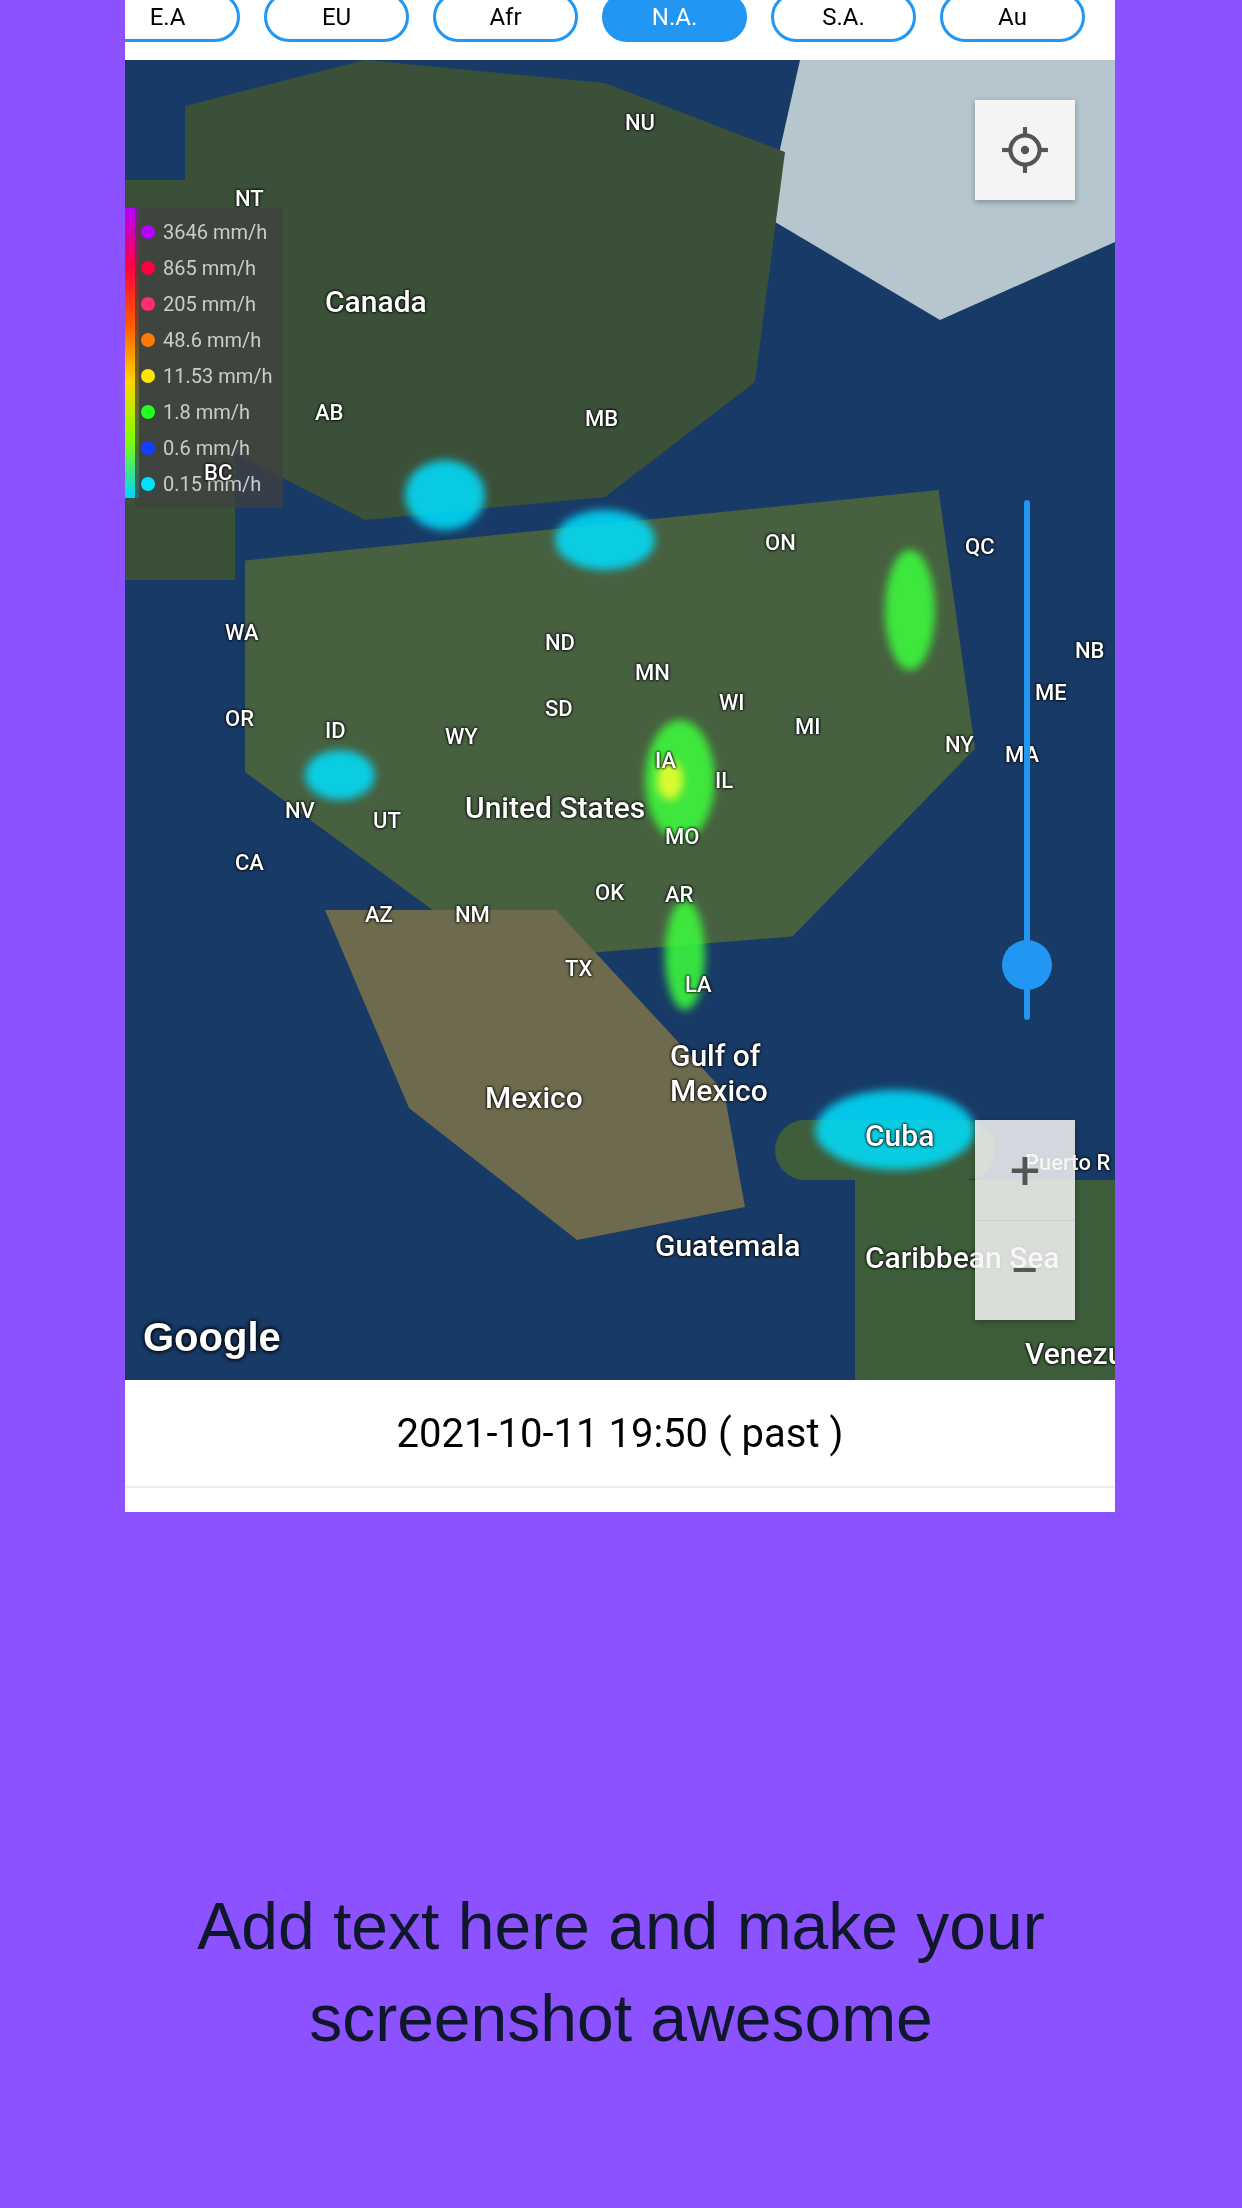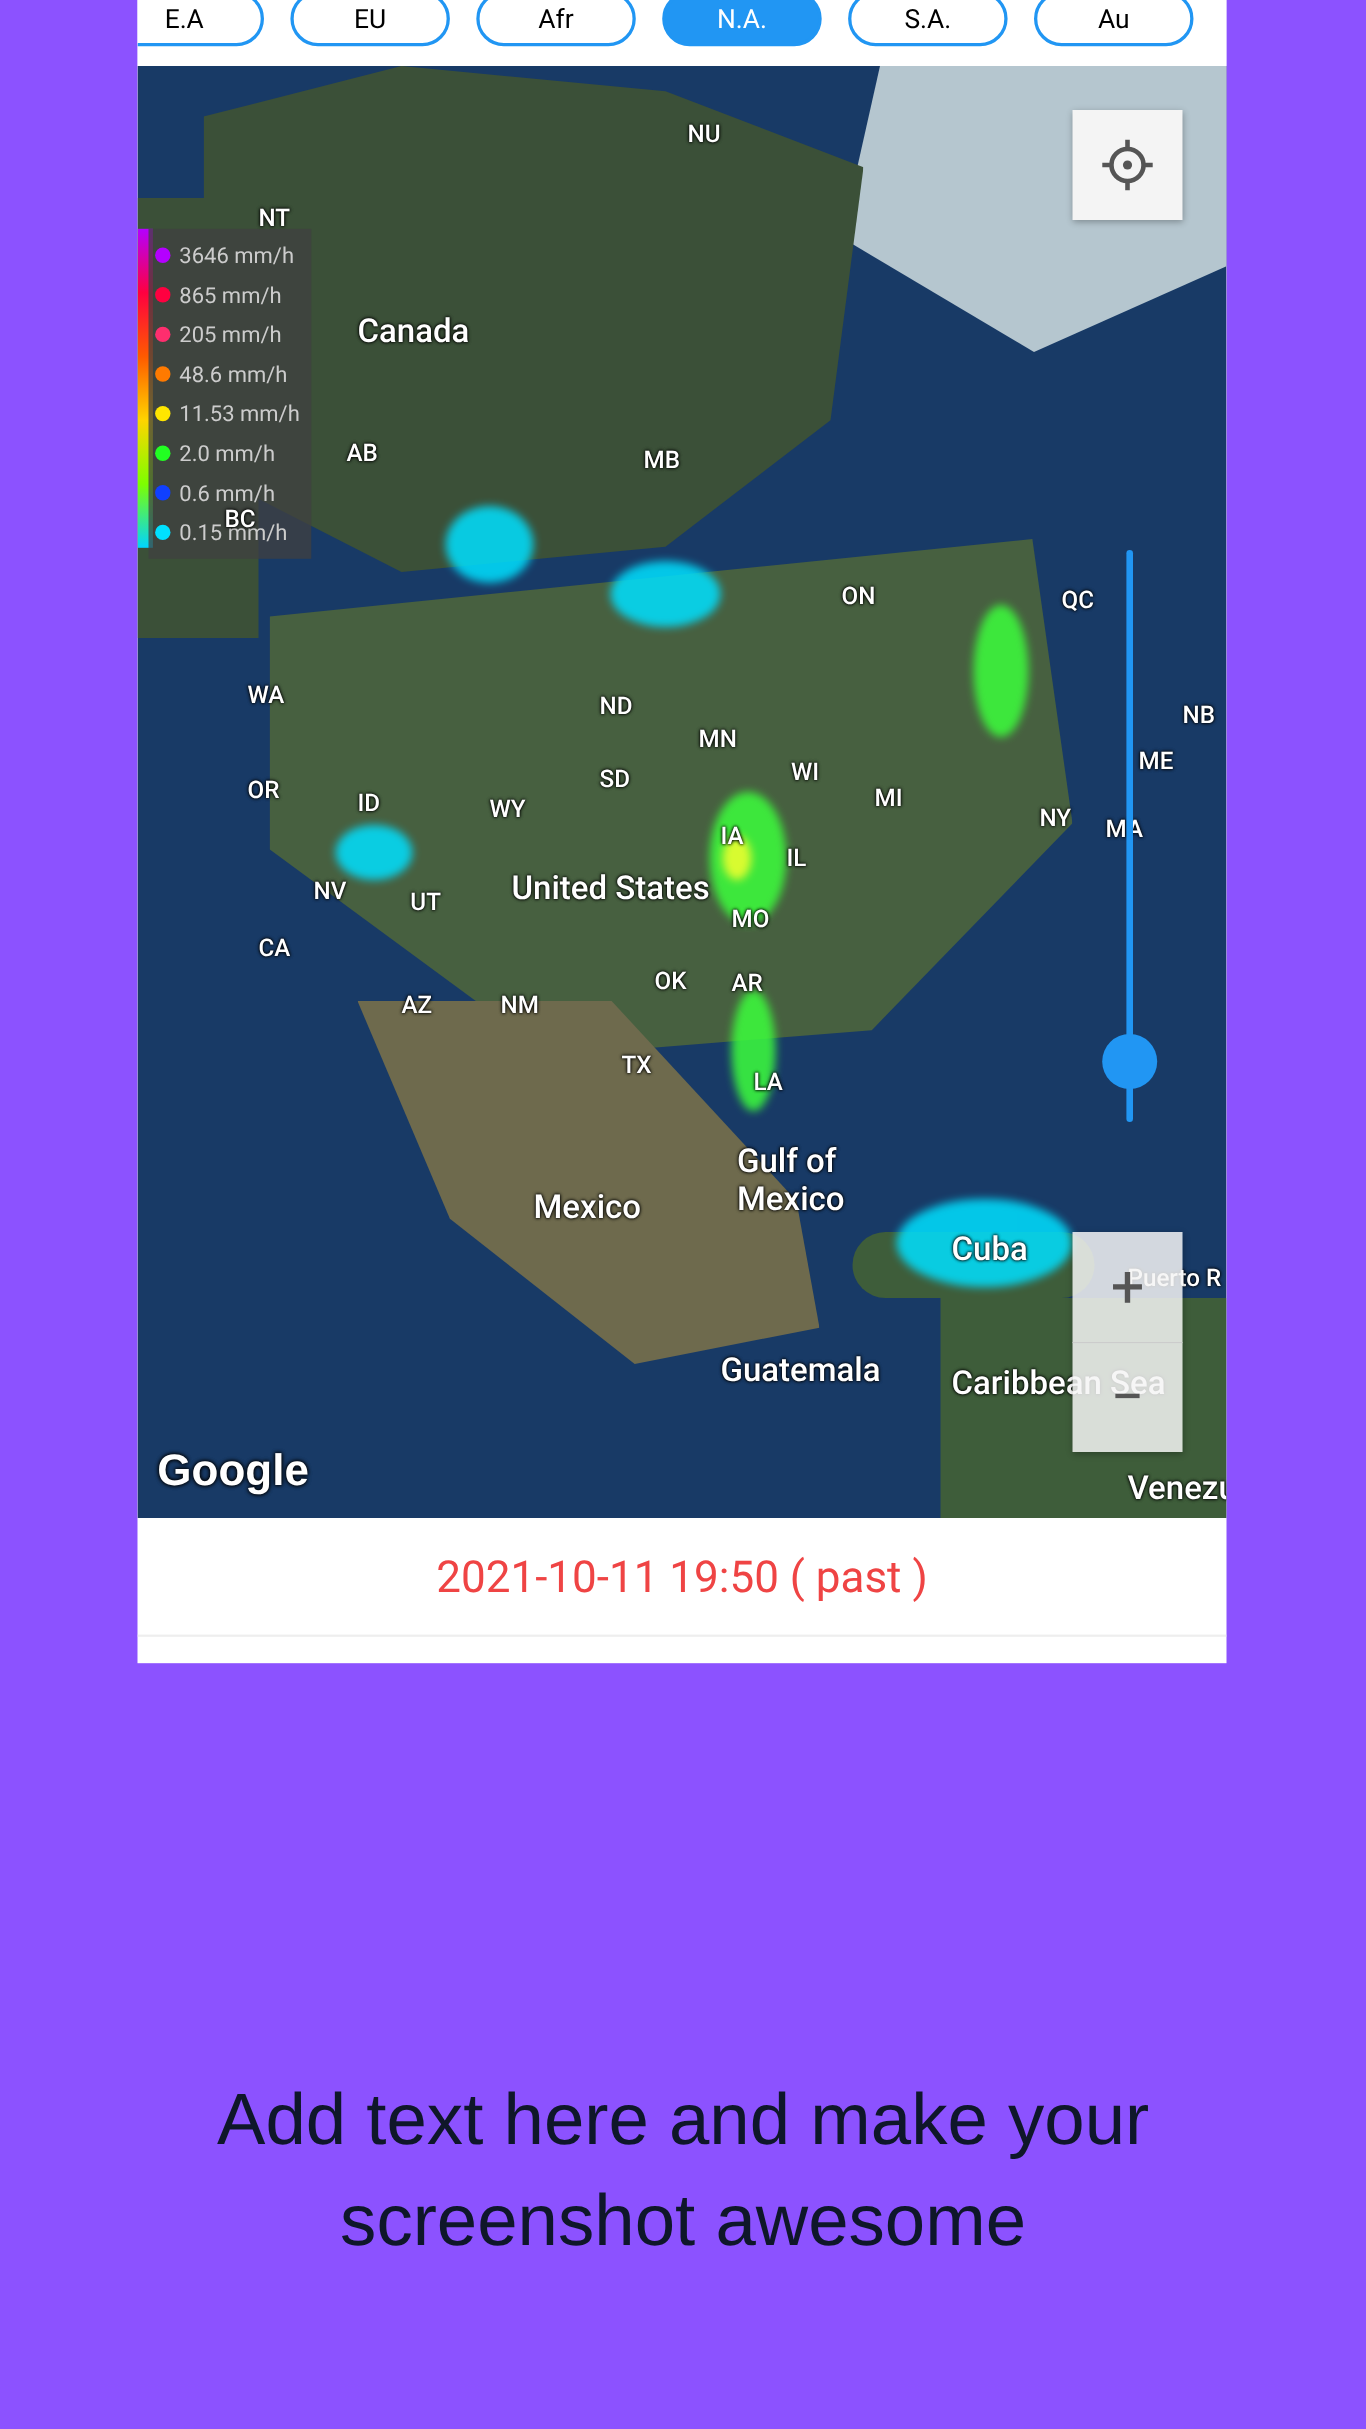--- a/index.html
+++ b/index.html
@@ -119,21 +119,21 @@
 
   .v-slider-track { position:absolute; right:85px; top:440px; width:6px; height:520px; background:#2196f3; border-radius:3px; }
   .v-slider-thumb { position:absolute; right:63px; top:880px; width:50px; height:50px; background:#2196f3; border-radius:50%; }
 
   .google-attr { position:absolute; left:18px; bottom:20px; font-size:40px; font-weight:600;
                  color:#fff; text-shadow:0 0 4px #000,0 0 4px #000; font-family:Arial; }
 
   
   .timestamp-row {
     height:108px; display:flex; align-items:center; justify-content:center;
-    color:#ef4444; font-size:40px; border-bottom:2px solid #eee;
+    color:#000000; font-size:40px; border-bottom:2px solid #eee;
   }
 
   
   .timeline-row {
     height:180px; padding:18px 16px 0 16px; position:relative;
     border-bottom:2px solid #ddd;
   }
   .tl-slider-wrap { position:absolute; left:74px; top:30px; width:420px; }
   .tl-track-bg { position:absolute; left:0; top:18px; width:420px; height:10px; background:#cfd3d6; border-radius:5px; }
   .tl-track-fg { position:absolute; left:0; top:18px; width:330px; height:10px; background:#2196f3; border-radius:5px; }
@@ -209,21 +209,21 @@
         <div class="legend-row">
           <div class="legend-dot" style="background: rgb(255, 122, 0);"></div>
           <div class="legend-txt">48.6 mm/h</div>
         </div>
         <div class="legend-row">
           <div class="legend-dot" style="background: rgb(255, 230, 0);"></div>
           <div class="legend-txt">11.53 mm/h</div>
         </div>
         <div class="legend-row">
           <div class="legend-dot" style="background: rgb(34, 255, 34);"></div>
-          <div class="legend-txt">2.0 mm/h</div>
+          <div class="legend-txt">1.8 mm/h</div>
         </div>
         <div class="legend-row">
           <div class="legend-dot" style="background: rgb(16, 64, 255);"></div>
           <div class="legend-txt">0.6 mm/h</div>
         </div>
         <div class="legend-row">
           <div class="legend-dot" style="background: rgb(0, 224, 255);"></div>
           <div class="legend-txt">0.15 mm/h</div>
         </div>
       </div>

